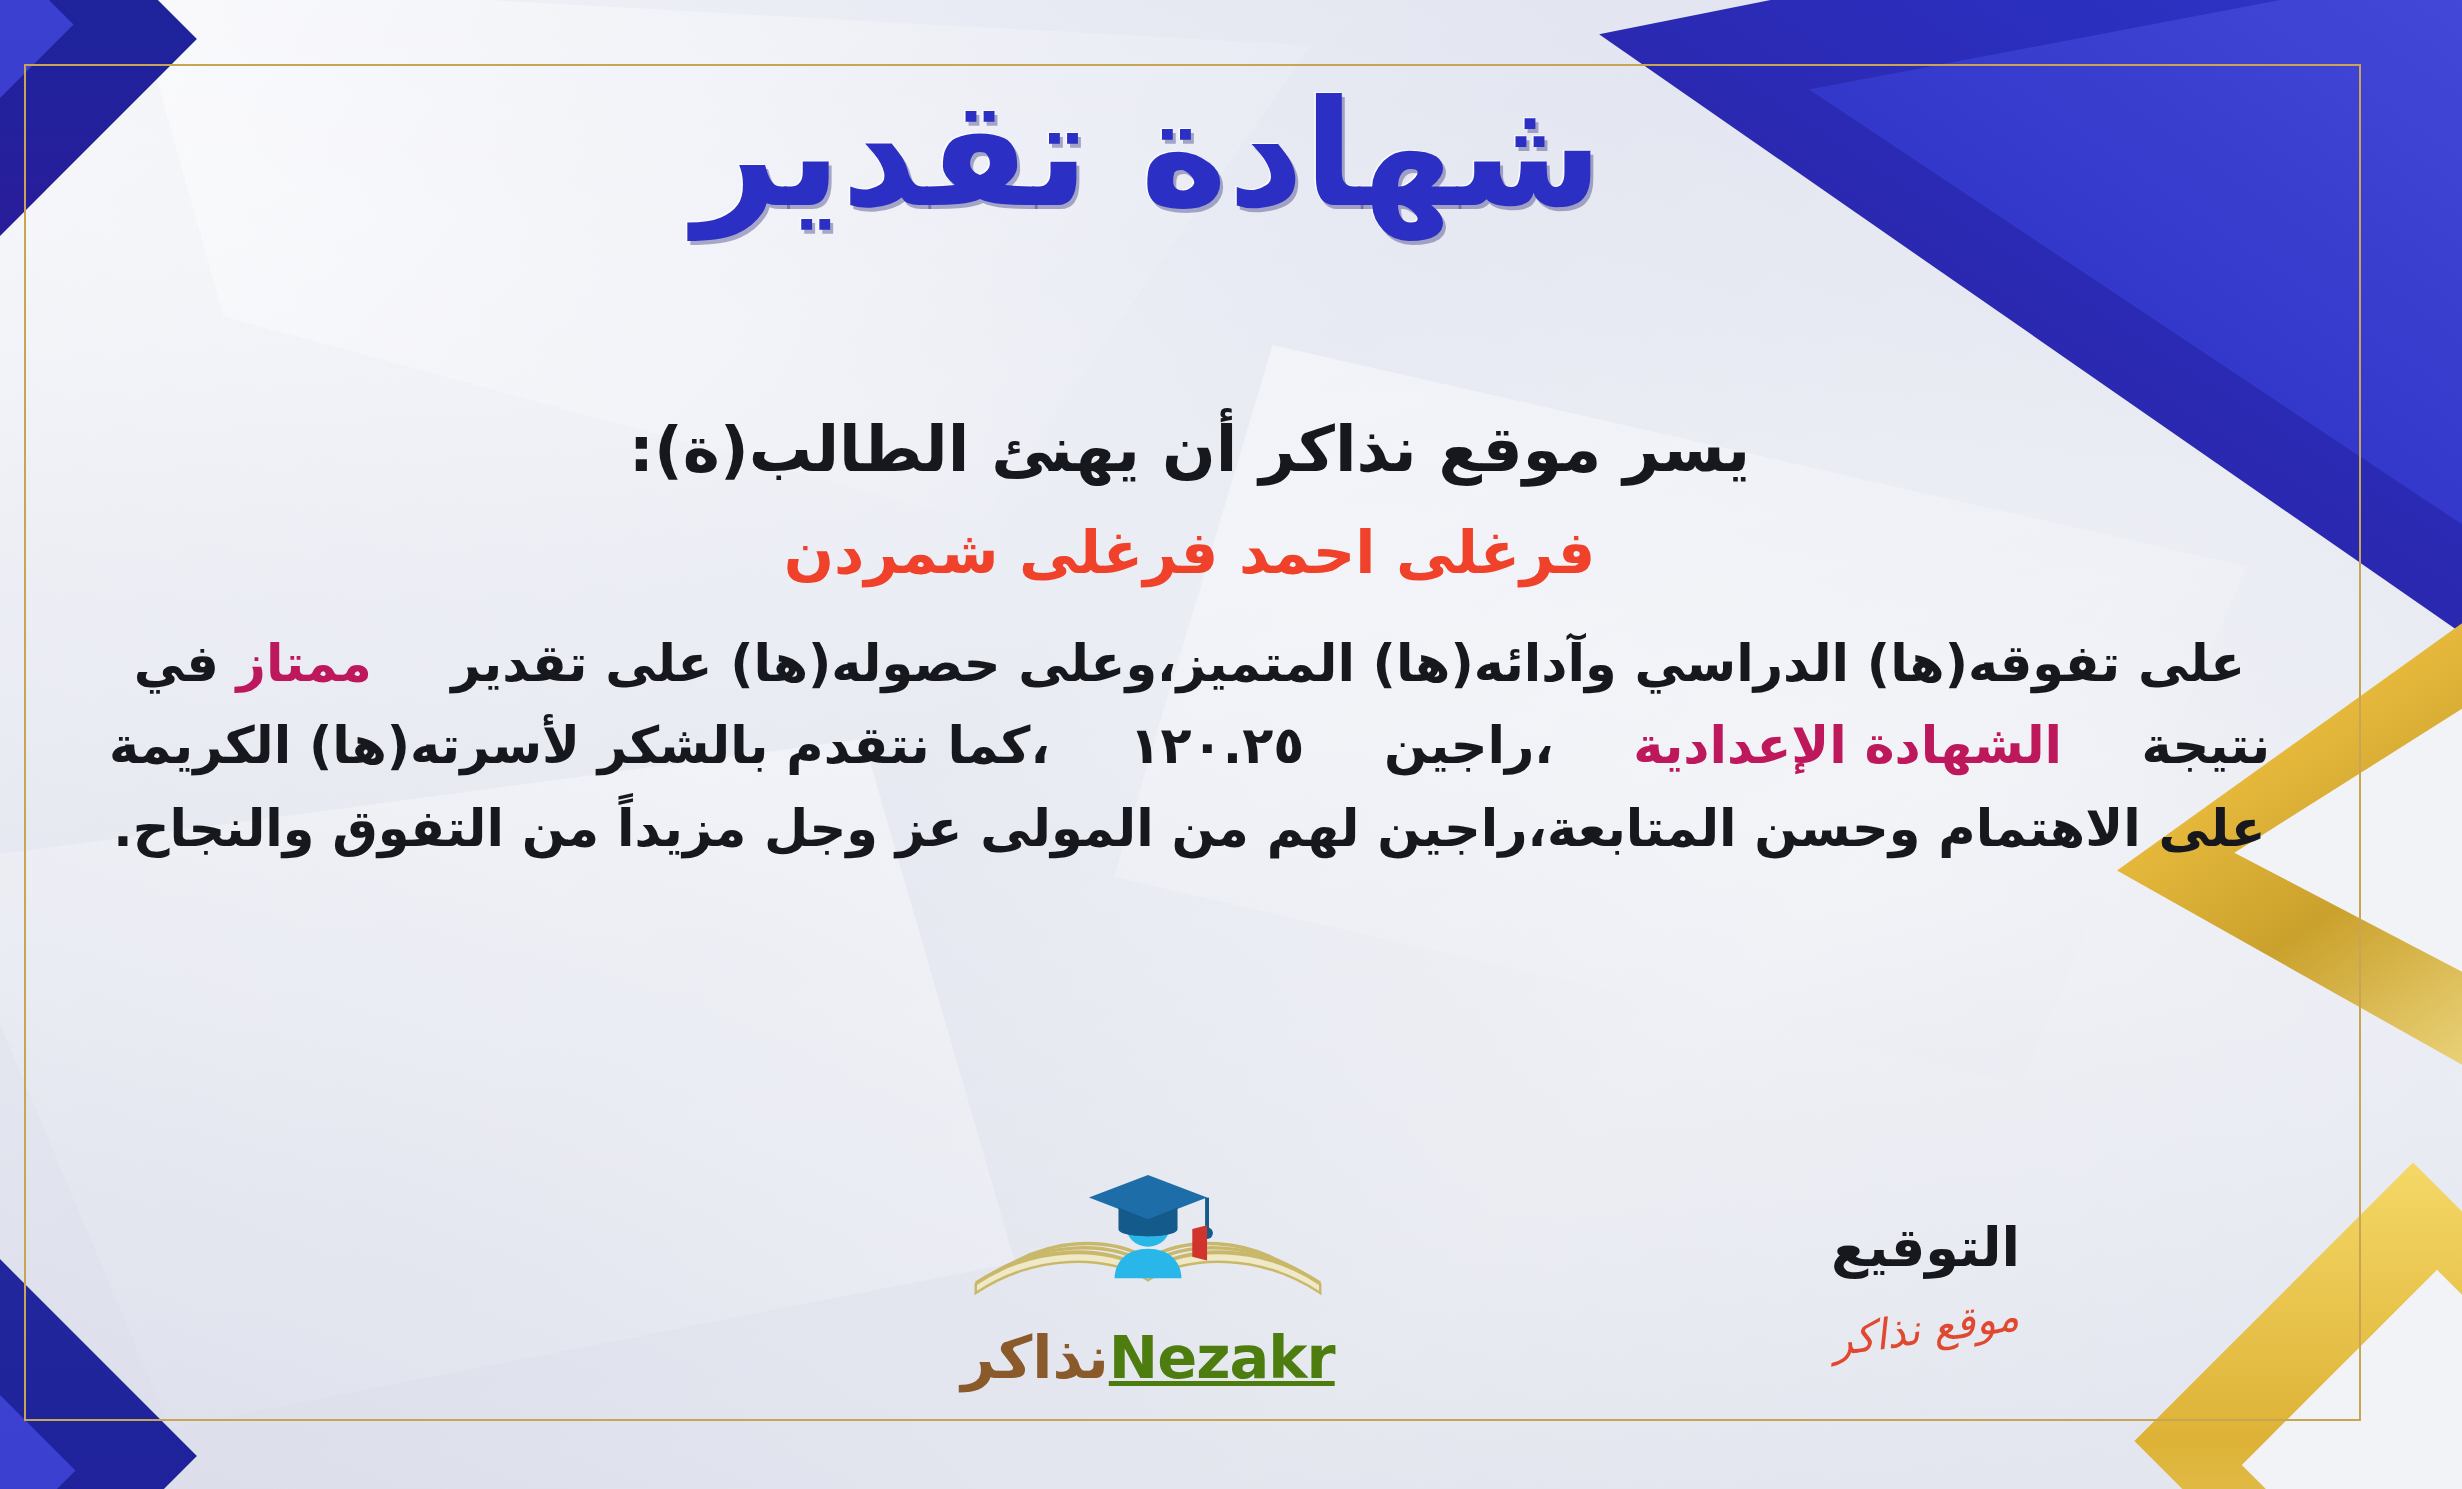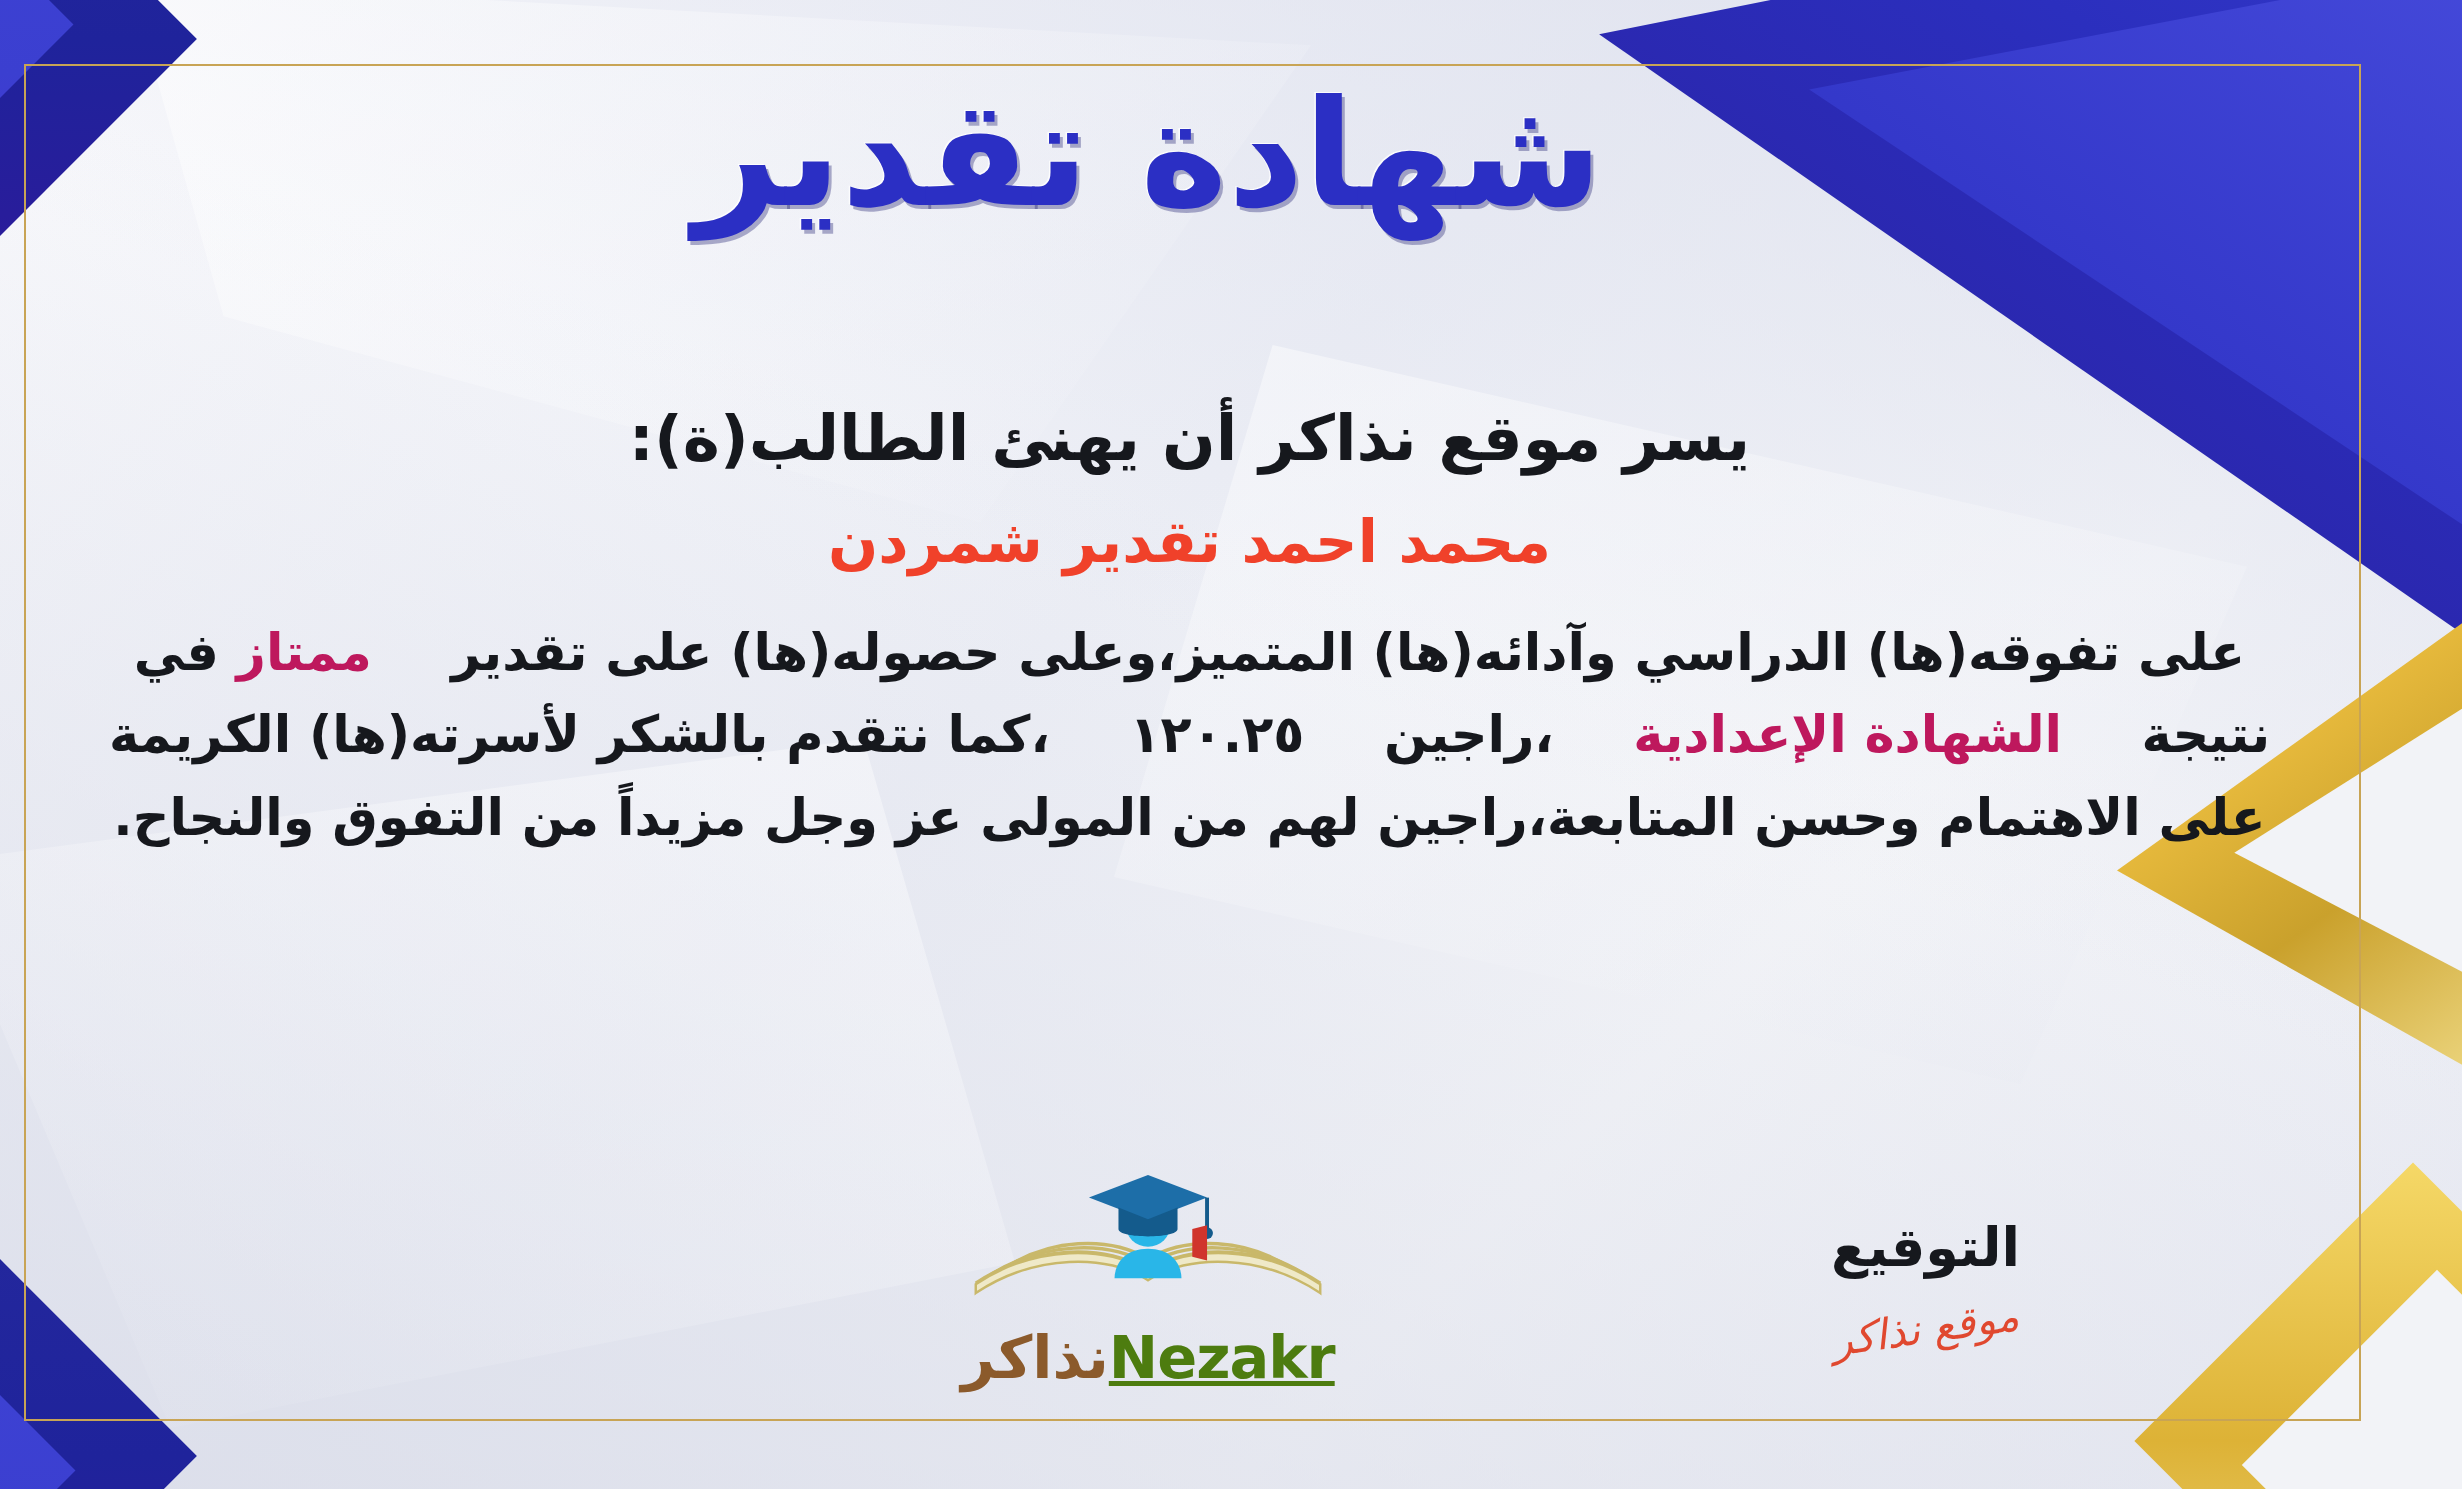--- a/index.html
+++ b/index.html
@@ -180,21 +180,21 @@
     color: #2b2fc4;
     letter-spacing: -3px;
     text-shadow:
       3px 3.9px 0 rgba(25,25,110,0.35),
       -1.5px -1.5px 0 rgba(255,255,255,0.8);
     line-height: 1.15;
   }
 
   .body-block {
     position: absolute;
-    top: 400px;
+    top: 411px;
     left: 231px;
     right: 148px;
     color: #16181d;
   }
 
   .line-greeting {
     font-size: 63px;
     font-weight: 700;
     line-height: 1.25;
     margin-bottom: 25.6px;
@@ -308,21 +308,21 @@
   <div class="frame"></div>
 
   <div class="content">
 
     <div class="title">شهادة تقدير</div>
 
     <div class="body-block">
 
       <div class="line-greeting">يسر موقع نذاكر أن يهنئ الطالب(ة):</div>
 
-      <div class="line-name">محمد احمد تقدير شمردن</div>
+      <div class="line-name">فرغلى احمد فرغلى شمردن</div>
 
       <div class="paragraph">
         <span>على تفوقه(ها) الدراسي وآدائه(ها) المتميز،وعلى حصوله(ها) على تقدير</span>
         <span class="spacer"></span>
         <span class="hl">ممتاز</span>
         <span>في نتيجة</span>
         <span class="spacer"></span>
         <span class="hl">الشهادة الإعدادية</span>
         <span class="spacer"></span>
         <span>،راجين</span>

